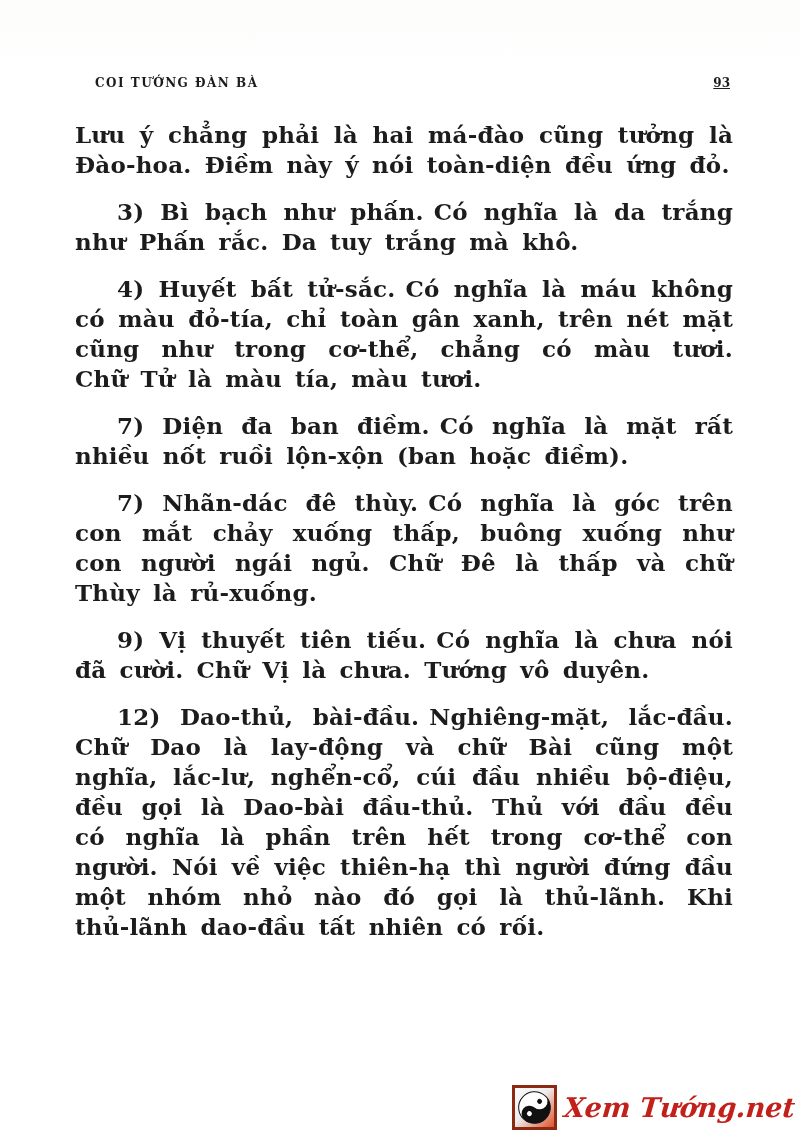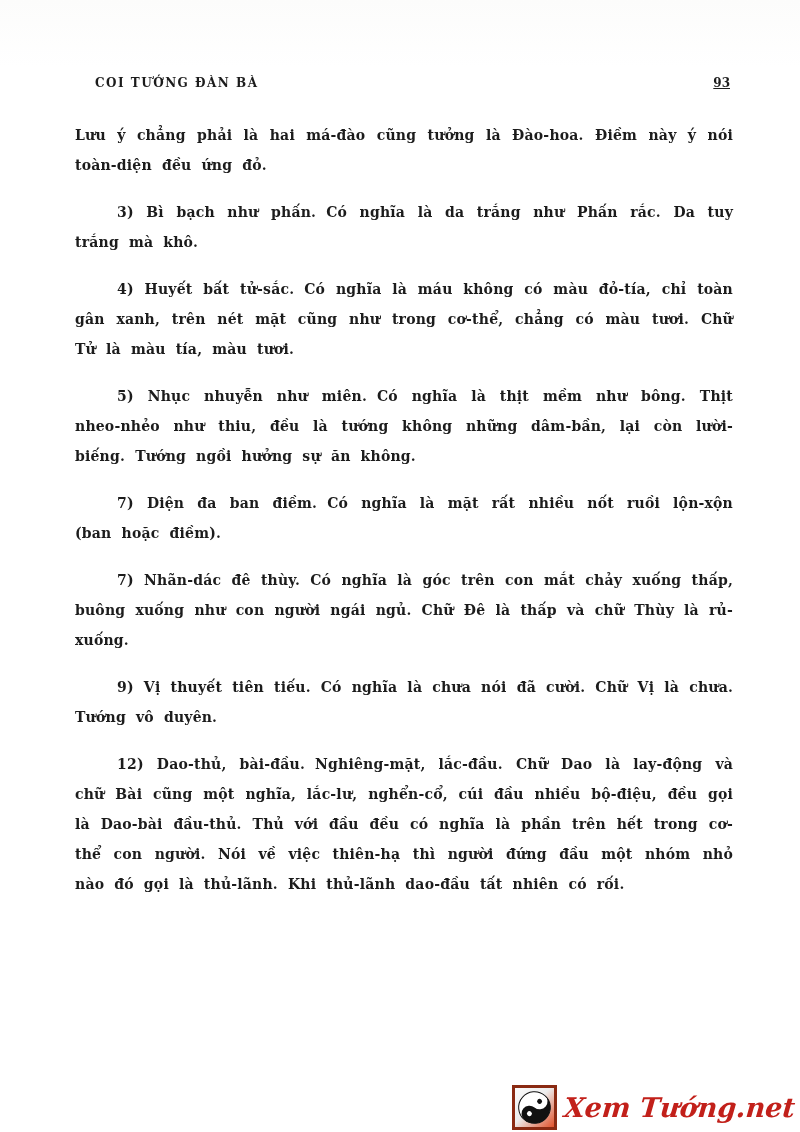--- a/index.html
+++ b/index.html
@@ -18,21 +18,21 @@
   .header {
     position: absolute;
     left: 75px; right: 70px; top: 76px;
     display: flex; justify-content: space-between; align-items: baseline;
     font-size: 12px; font-weight: bold; letter-spacing: 1.5px; margin-left: 20px;
   }
   .page-number { letter-spacing: 0; text-decoration: underline; }
   .body-text {
     position: absolute;
     left: 75px; width: 658px; top: 120px;
-    font-size: 14px; font-weight: bold;
+    font-size: 23px; font-weight: bold;
     line-height: 30px;
     text-align: justify;
     word-spacing: 5px;
     letter-spacing: 0.2px;
   }
   .body-text p { margin: 0 0 17px 0; }
   .body-text p.item { text-indent: 42px; }
   .lead { margin-right: 10px; }
   .watermark {
     position: absolute; right: 5px; bottom: 2px;
@@ -70,23 +70,20 @@
     </p>
 
     <p class="item">
       <span class="lead">3) Bì bạch như phấn.</span><span>Có nghĩa là da trắng như Phấn rắc. Da tuy trắng mà khô.</span>
     </p>
 
     <p class="item">
       <span class="lead">4) Huyết bất tử-sắc.</span><span>Có nghĩa là máu không có màu đỏ-tía, chỉ toàn gân xanh, trên nét mặt cũng như trong cơ-thể, chẳng có màu tươi. Chữ Tử là màu tía, màu tươi.</span>
     </p>
 
-    <p class="item">
-      <span class="lead">5) Nhục nhuyễn như miên.</span><span>Có nghĩa là thịt mềm như bông. Thịt nheo-nhẻo như thiu, đều là tướng không những dâm-bần, lại còn lười-biếng. Tướng ngồi hưởng sự ăn không.</span>
-    </p>
 
 
     <p class="item">
       <span class="lead">7) Diện đa ban điềm.</span><span>Có nghĩa là mặt rất nhiều nốt ruồi lộn-xộn (ban hoặc điềm).</span>
     </p>
 
     <p class="item">
       <span class="lead">7) Nhãn-dác đê thùy.</span><span>Có nghĩa là góc trên con mắt chảy xuống thấp, buông xuống như con người ngái ngủ. Chữ Đê là thấp và chữ Thùy là rủ-xuống.</span>
     </p>
 

